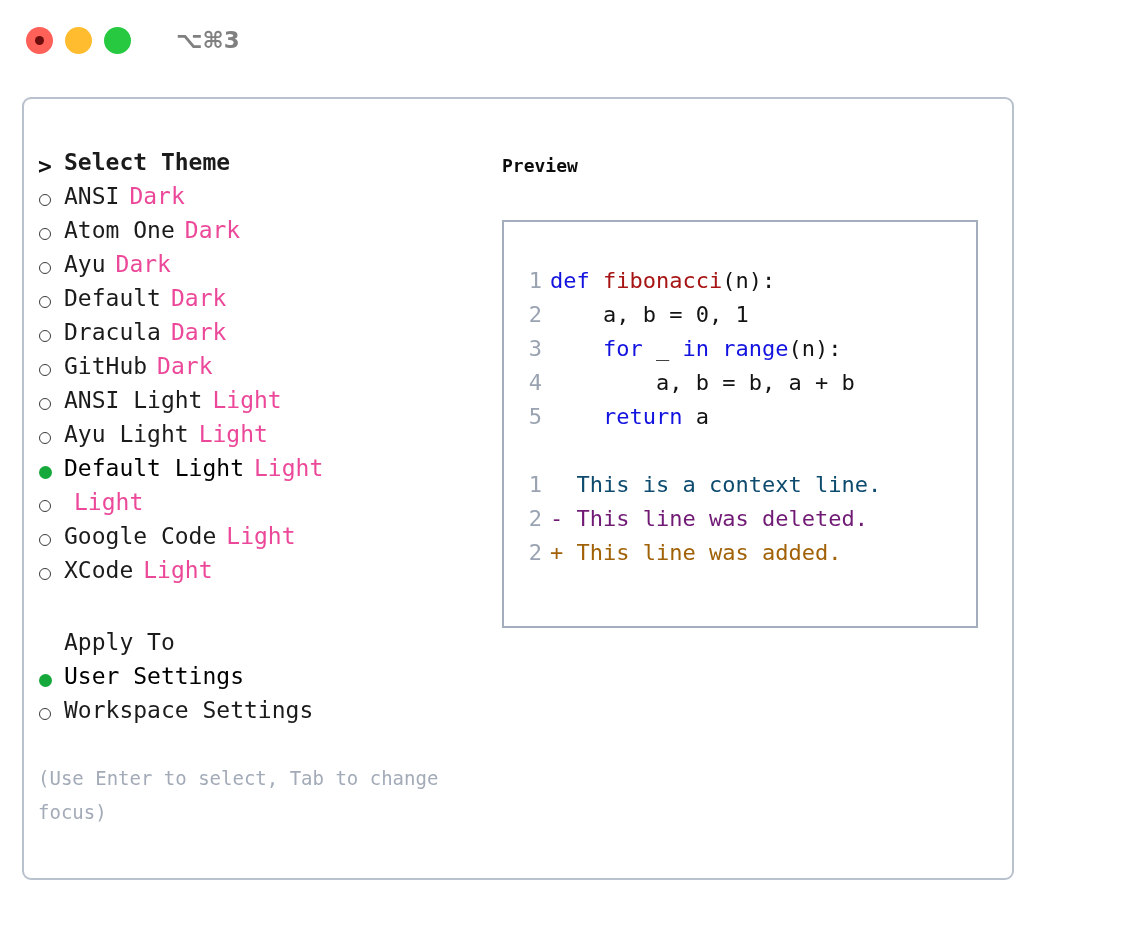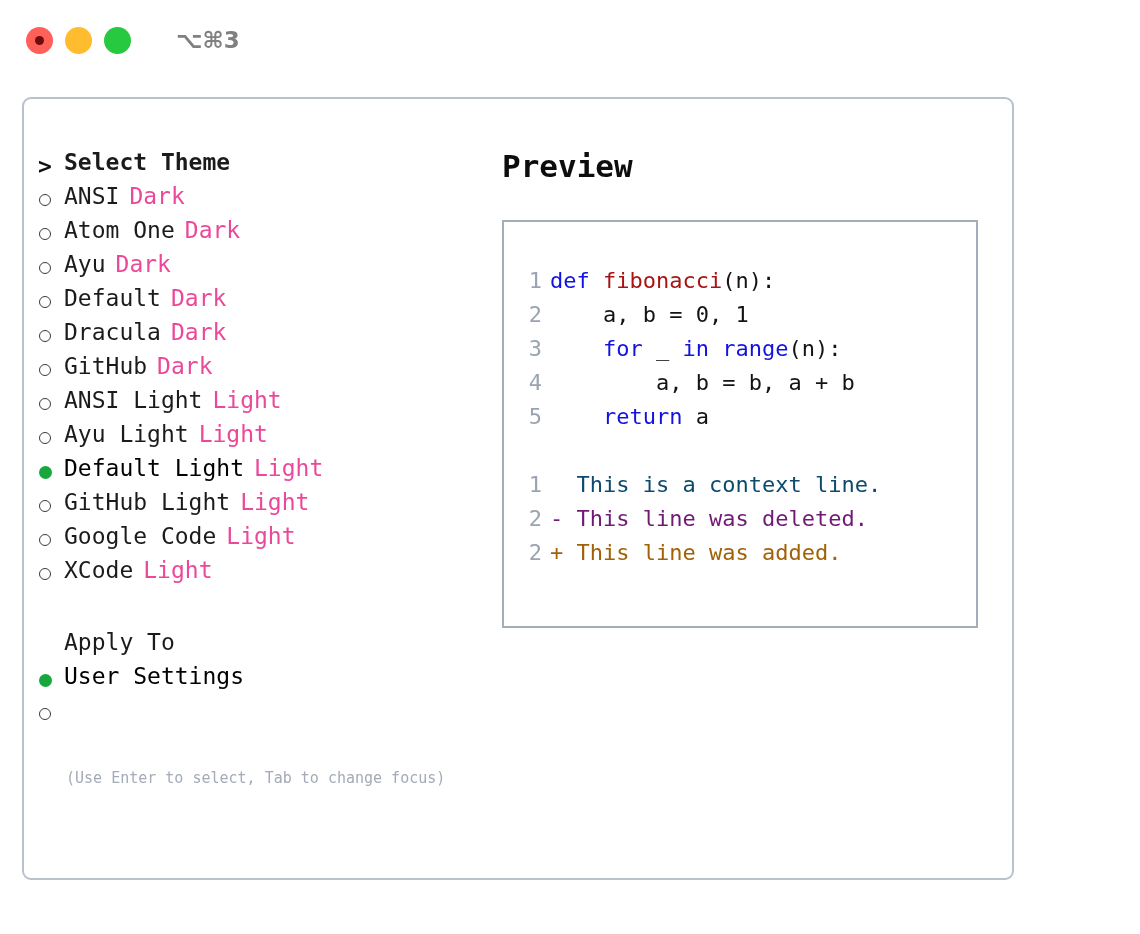--- a/index.html
+++ b/index.html
@@ -126,36 +126,35 @@
   .title-row { font-weight: bold; color: #0d0d0d; }
   .label { color: #1b1b1b; }
   .label.selected { color: #000000; }
   .tag {
     color: #ec4899;
     margin-left: 10px;
   }
   .spacer-md { height: 38px; }
   .hint {
     margin-top: 30px;
-    font-size: 15px;
+    font-size: 19px;
     color: #a3abb8;
     line-height: 34px;
     width: 415px;
-    margin-left: 28px;
   }
 
   
   #right-col {
     position: absolute;
     left: 478px;
     top: 50px;
     width: 490px;
   }
   #preview-title {
-    font-size: 31px;
+    font-size: 18px;
     font-weight: bold;
     color: #0d0d0d;
     margin: 0 0 37px 0;
     line-height: 34px;
   }
   #preview-box {
     width: 476px;
     height: 408px;
     border: 2px solid #a4adbb;
     box-sizing: border-box;
@@ -281,21 +280,20 @@
             <span class="dot-filled"></span>
           </span>
         <span class="label selected">Default Light</span>
         <span class="tag">Light</span>
       </div>
 
       <div class="row">
         <span class="marker">
             <span class="dot-empty"></span>
           </span>
-        <span class="label">GitHub Light</span>
         <span class="tag">Light</span>
       </div>
 
       <div class="row">
         <span class="marker">
             <span class="dot-empty"></span>
           </span>
         <span class="label">Google Code</span>
         <span class="tag">Light</span>
       </div>
@@ -319,20 +317,21 @@
         <span class="marker">
             <span class="dot-filled"></span>
           </span>
         <span class="label selected">User Settings</span>
       </div>
 
       <div class="row">
         <span class="marker">
             <span class="dot-empty"></span>
           </span>
+        <span class="label">Workspace Settings</span>
       </div>
 
       <div class="hint">(Use Enter to select, Tab to change focus)</div>
     </div>
 
     <div id="right-col">
       <div id="preview-title">Preview</div>
 
       <div id="preview-box">
 

